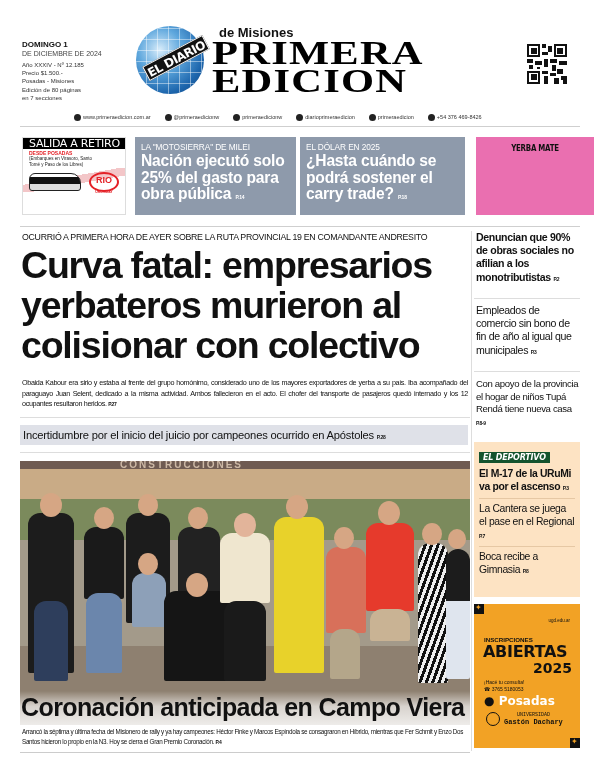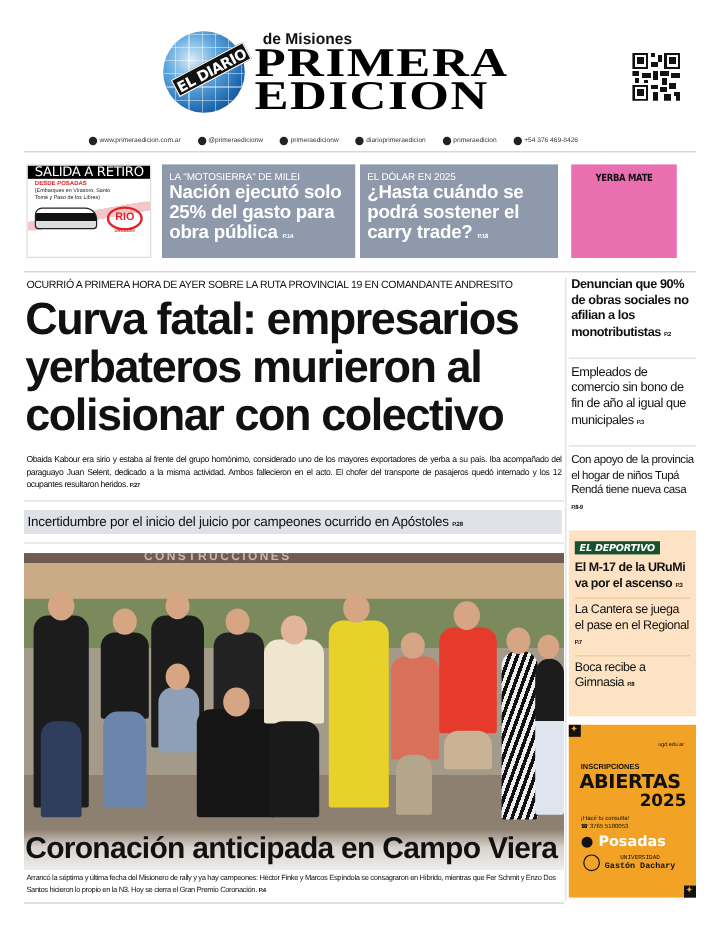--- a/index.html
+++ b/index.html
@@ -49,21 +49,21 @@
   .ad-bus .ad-phone { font-size: 9.5px; font-weight: bold; line-height: 11px; font-family: "DejaVu Sans", sans-serif; letter-spacing: -0.3px; }
   .ad-bus .ad-url { font-size: 5.5px; line-height: 7px; font-weight: bold; }
 
   .teaser { position: absolute; top: 137px; height: 78px; background: #8e9aab; color: #fff; padding: 5px 6px 0 6px; }
   .teaser .kicker { font-size: 8.3px; line-height: 11px; color: #fff; letter-spacing: -0.1px; }
   .teaser .headline { font-size: 15.6px; font-weight: bold; line-height: 16.5px; letter-spacing: -0.2px; }
   .teaser .pg { font-size: 5px; font-weight: bold; }
   .teaser-1 { left: 135px; width: 161px; }
   .teaser-2 { left: 300px; width: 165px; }
 
-  .yerba-box { position: absolute; left: 476px; top: 137px; width: 88px; height: 78px; background: #ea6fb0; text-align: center; }
+  .yerba-box { position: absolute; left: 476px; top: 137px; width: 118px; height: 78px; background: #ea6fb0; text-align: center; }
   .yerba-box .yerba-label { font-family: "DejaVu Sans", sans-serif; font-weight: bold; font-size: 8.3px; letter-spacing: -0.3px; color: #111; margin-top: 6px; transform: scaleX(0.85); }
   .yerba-box .yerba-num { font-family: "DejaVu Sans", sans-serif; font-size: 52px; line-height: 56px; color: transparent; -webkit-text-stroke: 2.5px #111; font-weight: bold; letter-spacing: -4px; }
 
   .rule-2 { position: absolute; left: 20px; top: 226px; width: 560px; height: 1px; background: #cfcfcf; }
 
   
   .lead-kicker { position: absolute; left: 22px; top: 232px; width: 446px; font-size: 8.8px; letter-spacing: -0.3px; color: #111; white-space: nowrap; }
   .lead-headline { position: absolute; left: 21px; top: 245px; width: 450px; font-size: 37.5px; line-height: 40px; font-weight: bold; letter-spacing: -1.2px; color: #111; font-family: "Liberation Sans", sans-serif; }
   .lead-body { position: absolute; left: 22px; top: 378px; width: 446px; font-size: 7.2px; line-height: 10.5px; letter-spacing: -0.35px; color: #111; text-align: justify; }
   .lead-body .pg { font-size: 5px; font-weight: bold; }
@@ -112,20 +112,29 @@
   .ugd-ad .consulta { position: absolute; left: 10px; top: 75px; font-size: 5px; color: #111; line-height: 6.5px; }
   .ugd-ad .posadas { position: absolute; left: 10px; top: 90px; font-size: 12px; font-weight: bold; color: #fff; font-family: "DejaVu Sans", sans-serif; }
   .ugd-ad .uni-logo { position: absolute; left: 12px; top: 108px; width: 14px; height: 14px; border: 1.5px solid #111; border-radius: 50%; }
   .ugd-ad .uni-name { position: absolute; left: 30px; top: 108px; font-family: Liberation Mono, monospace; font-size: 5px; color: #111; line-height: 7px; text-align: center; }
   .ugd-ad .uni-name b { font-size: 7px; }
 </style>
 </head>
 <body>
 
 <div class="masthead">
+  <div class="edition-info">
+    <div class="day">DOMINGO 1</div>
+    <div class="date">DE DICIEMBRE DE 2024</div>
+    <div>Año XXXIV - Nº 12.185</div>
+    <div>Precio $1.500.-</div>
+    <div>Posadas - Misiones</div>
+    <div>Edición de 80 páginas</div>
+    <div>en 7 secciones</div>
+  </div>
 
   <div class="logo">
     <div class="globe"></div>
     <div class="el-diario">EL DIARIO</div>
     <div class="de-misiones">de Misiones</div>
     <div class="title-1">PRIMERA</div>
     <div class="title-2">EDICION</div>
   </div>
 
   <div class="qr">

